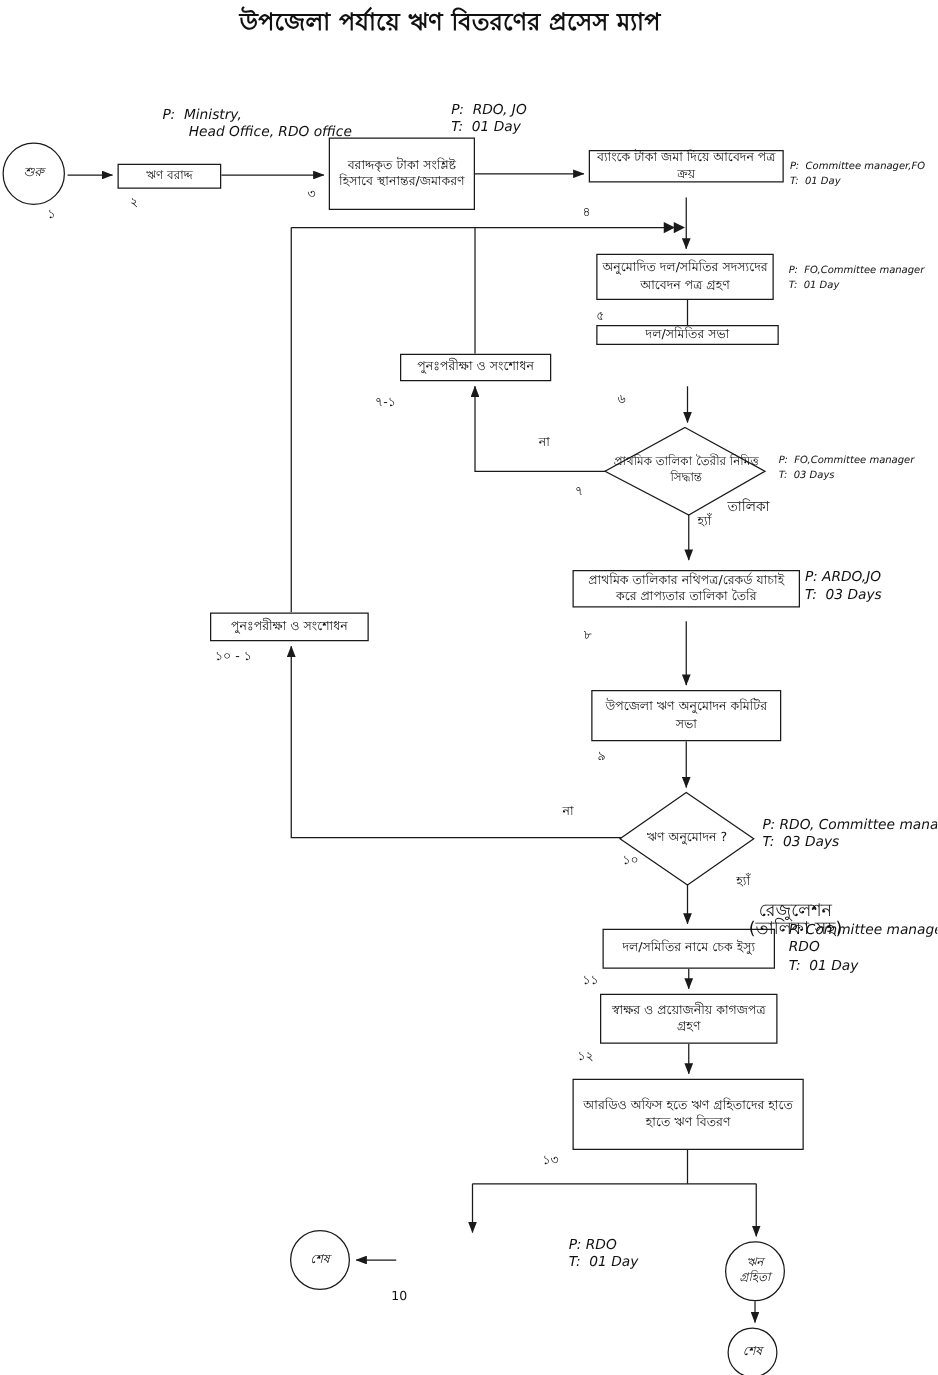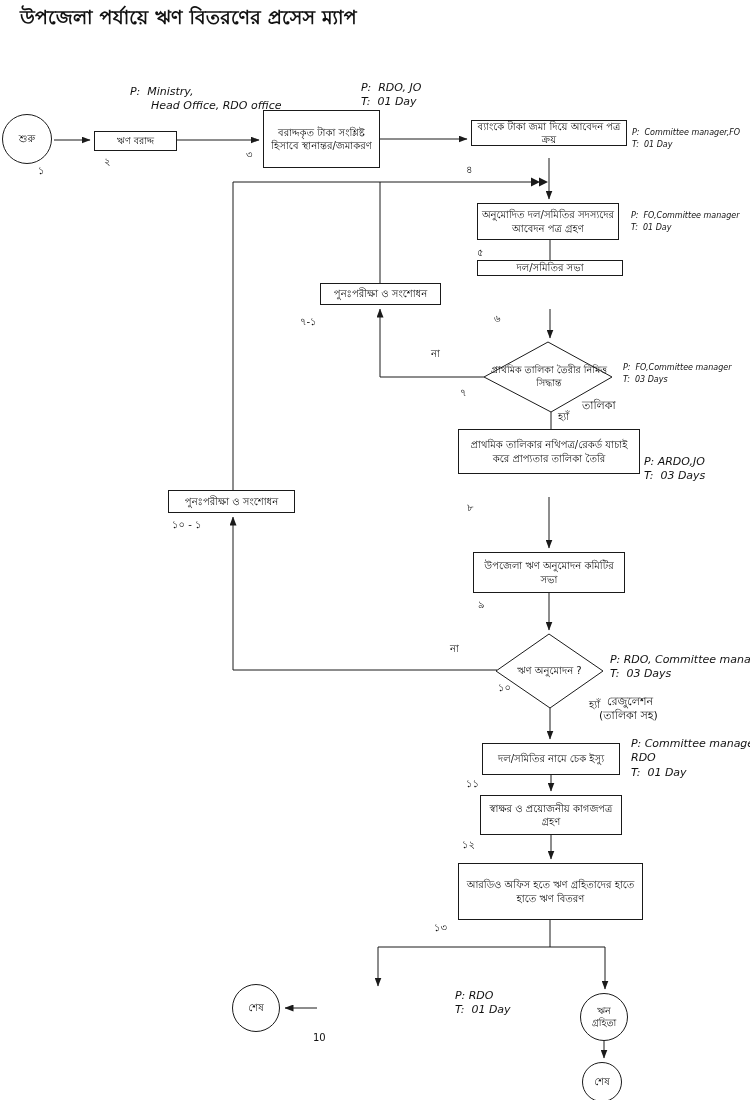--- a/index.html
+++ b/index.html
@@ -3,36 +3,36 @@
 <meta charset="utf-8">
 <style>
   html,body{margin:0;padding:0;background:#fff;}
   #canvas{
     position:relative;width:750px;height:1100px;background:#ffffff;
     font-family:"DejaVu Sans","Liberation Sans",sans-serif;color:#111;
     overflow:hidden;
   }
   #wires{position:absolute;left:0;top:0;width:750px;height:1100px;}
   .title{
-    position:absolute;left:20px;top:3px;width:680px;
+    position:absolute;left:20px;top:3px;width:680px;text-align:center;
     font-size:19px;font-weight:bold;letter-spacing:.2px;
   }
   .box{
     position:absolute;border:1px solid #1a1a1a;background:#fff;
     display:flex;align-items:center;justify-content:center;text-align:center;
     font-size:10px;line-height:1.35;padding:1px 3px;box-sizing:border-box;
   }
-  .circle{border-radius:50%;font-size:10px;}
+  .circle{border-radius:50%;font-size:10px;font-style:italic;}
   .pre{white-space:pre-line;line-height:1.25;}
   .num{position:absolute;font-size:10px;}
   .ann{position:absolute;font-size:11px;line-height:1.3;white-space:pre;font-style:italic;}
   .ann.small{font-size:8px;line-height:1.45;}
   .elabel{position:absolute;font-size:10px;}
   .elabel.big{font-size:11px;}
-  .elabel.small{font-size:11px;line-height:1.4;}
+  .elabel.small{font-size:14px;line-height:1.4;margin-top:26px;}
   .dtext{
     position:absolute;display:flex;align-items:center;justify-content:center;
     text-align:center;font-size:9.5px;line-height:1.35;
   }
 </style>
 </head>
 <body>
 
 <div id="canvas">
 
@@ -84,21 +84,21 @@
 
   <div class="title">উপজেলা পর্যায়ে ঋণ বিতরণের প্রসেস ম্যাপ</div>
 
   <div class="box circle" style="left:2px;top:114px;width:50px;height:50px">শুরু</div>
   <div class="box" style="left:94px;top:131px;width:83px;height:20px;font-size:9.5px">ঋণ বরাদ্দ</div>
   <div class="box" style="left:263px;top:110px;width:117px;height:58px">বরাদ্দকৃত টাকা সংশ্লিষ্ট হিসাবে স্থানান্তর/জমাকরণ</div>
   <div class="box" style="left:471px;top:120px;width:156px;height:26px">ব্যাংকে টাকা জমা দিয়ে আবেদন পত্র ক্রয়</div>
   <div class="box" style="left:477px;top:203px;width:142px;height:37px">অনুমোদিত দল/সমিতির সদস্যদের আবেদন পত্র গ্রহণ</div>
   <div class="box" style="left:477px;top:260px;width:146px;height:16px">দল/সমিতির সভা</div>
   <div class="box" style="left:320px;top:283px;width:121px;height:22px">পুনঃপরীক্ষা ও সংশোধন</div>
-  <div class="box" style="left:458px;top:429px;width:182px;height:45px">প্রাথমিক তালিকার নথিপত্র/রেকর্ড যাচাই করে প্রাপ্যতার তালিকা তৈরি</div>
+  <div class="box" style="left:458px;top:456px;width:182px;height:30px">প্রাথমিক তালিকার নথিপত্র/রেকর্ড যাচাই করে প্রাপ্যতার তালিকা তৈরি</div>
   <div class="box" style="left:473px;top:552px;width:152px;height:41px">উপজেলা ঋণ অনুমোদন কমিটির সভা</div>
   <div class="box" style="left:168px;top:490px;width:127px;height:23px">পুনঃপরীক্ষা ও সংশোধন</div>
   <div class="box" style="left:482px;top:743px;width:138px;height:32px">দল/সমিতির নামে চেক ইস্যু</div>
   <div class="box" style="left:480px;top:795px;width:142px;height:40px">স্বাক্ষর ও প্রয়োজনীয় কাগজপত্র গ্রহণ</div>
   <div class="box" style="left:458px;top:863px;width:185px;height:57px">আরডিও অফিস হতে ঋণ গ্রহিতাদের হাতে হাতে ঋণ বিতরণ</div>
   <div class="box circle" style="left:232px;top:984px;width:48px;height:48px">শেষ</div>
   <div class="box circle pre" style="left:580px;top:993px;width:48px;height:48px;font-size:9.5px">ঋন
 গ্রহিতা</div>
   <div class="box circle" style="left:582px;top:1062px;width:40px;height:40px">শেষ</div>
 

